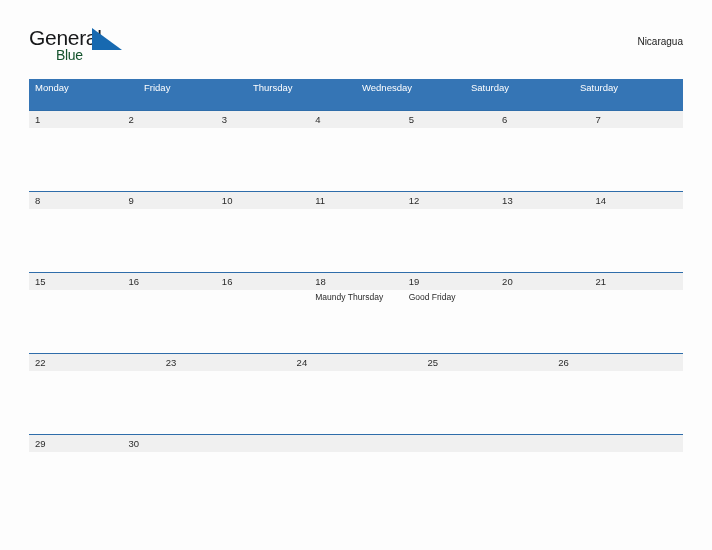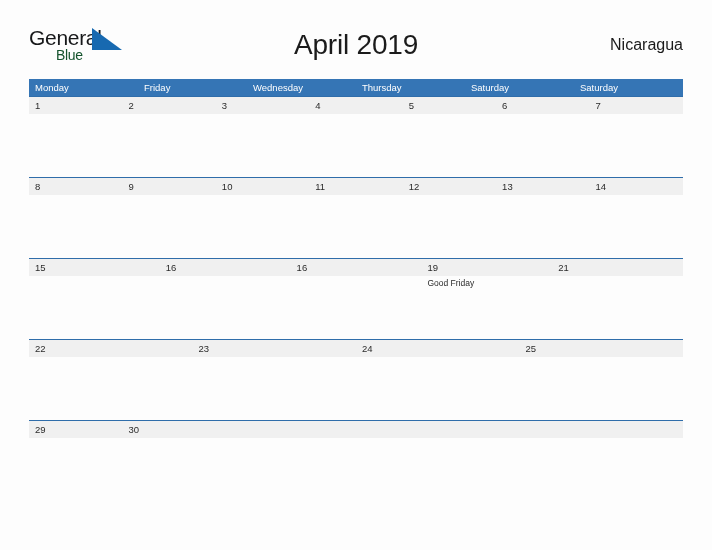--- a/index.html
+++ b/index.html
@@ -74,38 +74,38 @@
     font-size: 28px;
     color: #1b1b1b;
     line-height: 46px;
     letter-spacing: -0.2px;
   }
 
   .country {
     position: absolute;
     right: 0;
     top: 14px;
-    font-size: 16px;
+    font-size: 10px;
     color: #1b1b1b;
     text-align: right;
     white-space: nowrap;
   }
 
   
   .calendar {
     position: absolute;
     left: 29px;
     top: 79px;
     width: 654px;
   }
 
   .weekday-row {
     display: flex;
     width: 100%;
-    height: 17px;
+    height: 31px;
     background: #3575b5;
   }
   .weekday-cell {
     flex: 1 1 0;
     font-size: 9.5px;
     color: #ffffff;
     line-height: 17px;
     padding-left: 6px;
     box-sizing: border-box;
     white-space: nowrap;
@@ -171,32 +171,31 @@
     <div class="logo">
       <span class="logo-general">General</span>
       <span class="logo-triangle">
         <svg width="30" height="22" viewBox="0 0 30 22" xmlns="http://www.w3.org/2000/svg">
           <polygon points="0,0 30,22 0,22" fill="#1769b0"></polygon>
         </svg>
       </span>
       <span class="logo-blue">Blue</span>
     </div>
 
-    <div class="cal-title">April 2019</div>
 
     <div class="country">Nicaragua</div>
 
   </div>
 
   <div class="calendar">
     <div class="weekday-row" id="weekday-row">
         <div class="weekday-cell">Monday</div>
         <div class="weekday-cell">Friday</div>
+        <div class="weekday-cell">Thursday</div>
         <div class="weekday-cell">Wednesday</div>
-        <div class="weekday-cell">Thursday</div>
         <div class="weekday-cell">Saturday</div>
         <div class="weekday-cell">Saturday</div>
       </div>
     <div id="weeks-container">
         <div class="week-row tall">
           <div class="day-cell">
             <div class="day-band"></div>
             <div class="day-num">1</div>
           </div>
           <div class="day-cell">
@@ -262,46 +261,61 @@
           <div class="day-cell">
             <div class="day-band"></div>
             <div class="day-num">16</div>
           </div>
           <div class="day-cell">
             <div class="day-band"></div>
             <div class="day-num">16</div>
           </div>
           <div class="day-cell">
             <div class="day-band"></div>
+            <div class="day-num">18</div>
+            <div class="day-events">
+              <div class="day-event">Maundy Thursday</div>
+            </div>
+          </div>
+          <div class="day-cell">
+            <div class="day-band"></div>
             <div class="day-num">19</div>
             <div class="day-events">
               <div class="day-event">Good Friday</div>
             </div>
           </div>
           <div class="day-cell">
             <div class="day-band"></div>
+            <div class="day-num">20</div>
+          </div>
+          <div class="day-cell">
+            <div class="day-band"></div>
             <div class="day-num">21</div>
           </div>
         </div>
         <div class="week-row tall">
           <div class="day-cell">
             <div class="day-band"></div>
             <div class="day-num">22</div>
           </div>
           <div class="day-cell">
             <div class="day-band"></div>
             <div class="day-num">23</div>
           </div>
           <div class="day-cell">
             <div class="day-band"></div>
             <div class="day-num">24</div>
           </div>
           <div class="day-cell">
             <div class="day-band"></div>
             <div class="day-num">25</div>
+          </div>
+          <div class="day-cell">
+            <div class="day-band"></div>
+            <div class="day-num">26</div>
           </div>
         </div>
         <div class="week-row short">
           <div class="day-cell">
             <div class="day-band"></div>
             <div class="day-num">29</div>
           </div>
           <div class="day-cell">
             <div class="day-band"></div>
             <div class="day-num">30</div>

